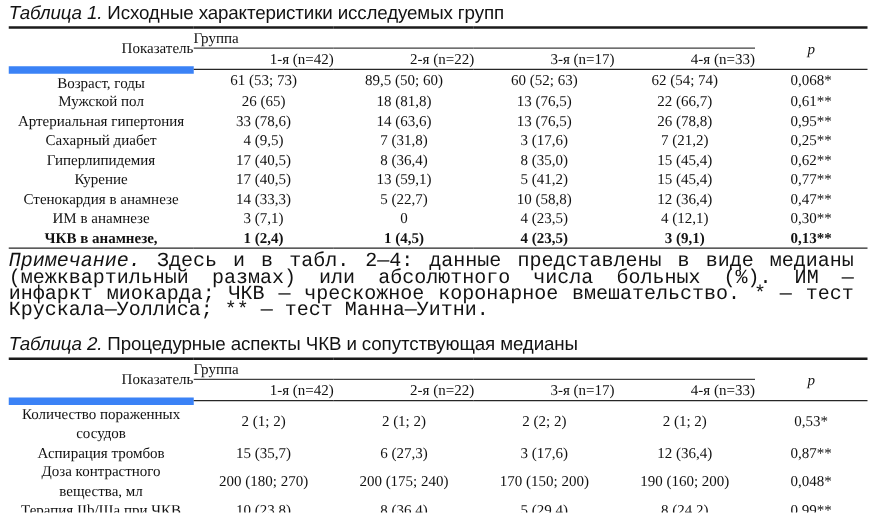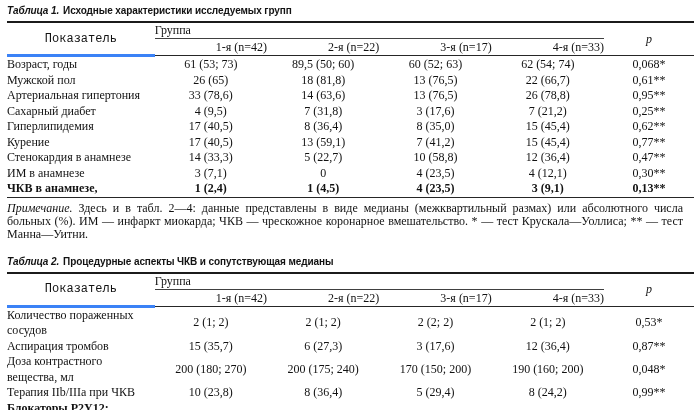--- a/index.html
+++ b/index.html
@@ -7,64 +7,65 @@
   body {
     width: 700px; height: 410px; overflow: hidden;
     background: #ffffff;
     font-family: "Liberation Serif", "DejaVu Serif", serif;
     color: #121212;
   }
   .page { padding: 3px 6px 0 7px; }
 
   .tbl-title {
     font-family: "Liberation Sans", "DejaVu Sans", sans-serif;
-    font-weight: 700;
-    font-size: 10px;
+    font-weight: 400;
+    font-size: 15px;
     line-height: 15px;
     margin: 0 0 3px 0;
     letter-spacing: -0.1px;
   }
   .tbl-title .t-prefix { font-style: italic; margin-right: 4px; }
 
   table.data {
     width: 100%;
     border-collapse: collapse;
     table-layout: fixed;
     border-top: 2.5px solid #1b1b1b;
     font-size: 12px;
   }
   col.w-label { width: 21.5%; }
   col.w-group { width: 16.35%; }
   col.w-p     { width: 13.1%; }
 
   thead th { font-weight: 400; padding: 0; }
   .h-pokazatel {
-    text-align: center; vertical-align: middle;
-    line-height: 14px; border-bottom: 3px solid #3b82f6; font-family: Liberation Mono, monospace;
+    text-align: right; vertical-align: middle;
+    line-height: 14px; border-bottom: 6px solid #3b82f6;
   }
   .h-groupspan {
     text-align: left; line-height: 15px;
     border-bottom: 1px solid #404040;
   }
   .h-p {
     text-align: center; vertical-align: middle;
     font-style: italic; border-bottom: 1px solid #262626;
   }
   .h-gcol { text-align: right; line-height: 16px; border-bottom: 1px solid #262626; }
 
   tbody td { padding: 0; line-height: 15.5px; }
-  td.c-lab { text-align: left; }
+  td.c-lab { text-align: center; }
   td.c-val, td.c-p { text-align: center; }
   tbody tr:last-child td { border-bottom: 1px solid #262626; font-weight: bold; }
 
   .note {
     margin: 4px 11px 0 0;
-    font-size: 12px;
+    font-size: 16px;
     line-height: 13px;
     text-align: justify;
+    font-family: Liberation Mono, monospace;
   }
   .note .np { font-style: italic; }
 
   .sec2 { margin-top: 13px; }
 </style>
 </head>
 <body>
 
 <div class="page">
 
@@ -131,21 +132,21 @@
             <td class="c-val">17 (40,5)</td>
             <td class="c-val">8 (36,4)</td>
             <td class="c-val">8 (35,0)</td>
             <td class="c-val">15 (45,4)</td>
             <td class="c-p">0,62**</td>
           </tr>
           <tr>
             <td class="c-lab">Курение</td>
             <td class="c-val">17 (40,5)</td>
             <td class="c-val">13 (59,1)</td>
-            <td class="c-val">7 (41,2)</td>
+            <td class="c-val">5 (41,2)</td>
             <td class="c-val">15 (45,4)</td>
             <td class="c-p">0,77**</td>
           </tr>
           <tr>
             <td class="c-lab">Стенокардия в анамнезе</td>
             <td class="c-val">14 (33,3)</td>
             <td class="c-val">5 (22,7)</td>
             <td class="c-val">10 (58,8)</td>
             <td class="c-val">12 (36,4)</td>
             <td class="c-p">0,47**</td>

